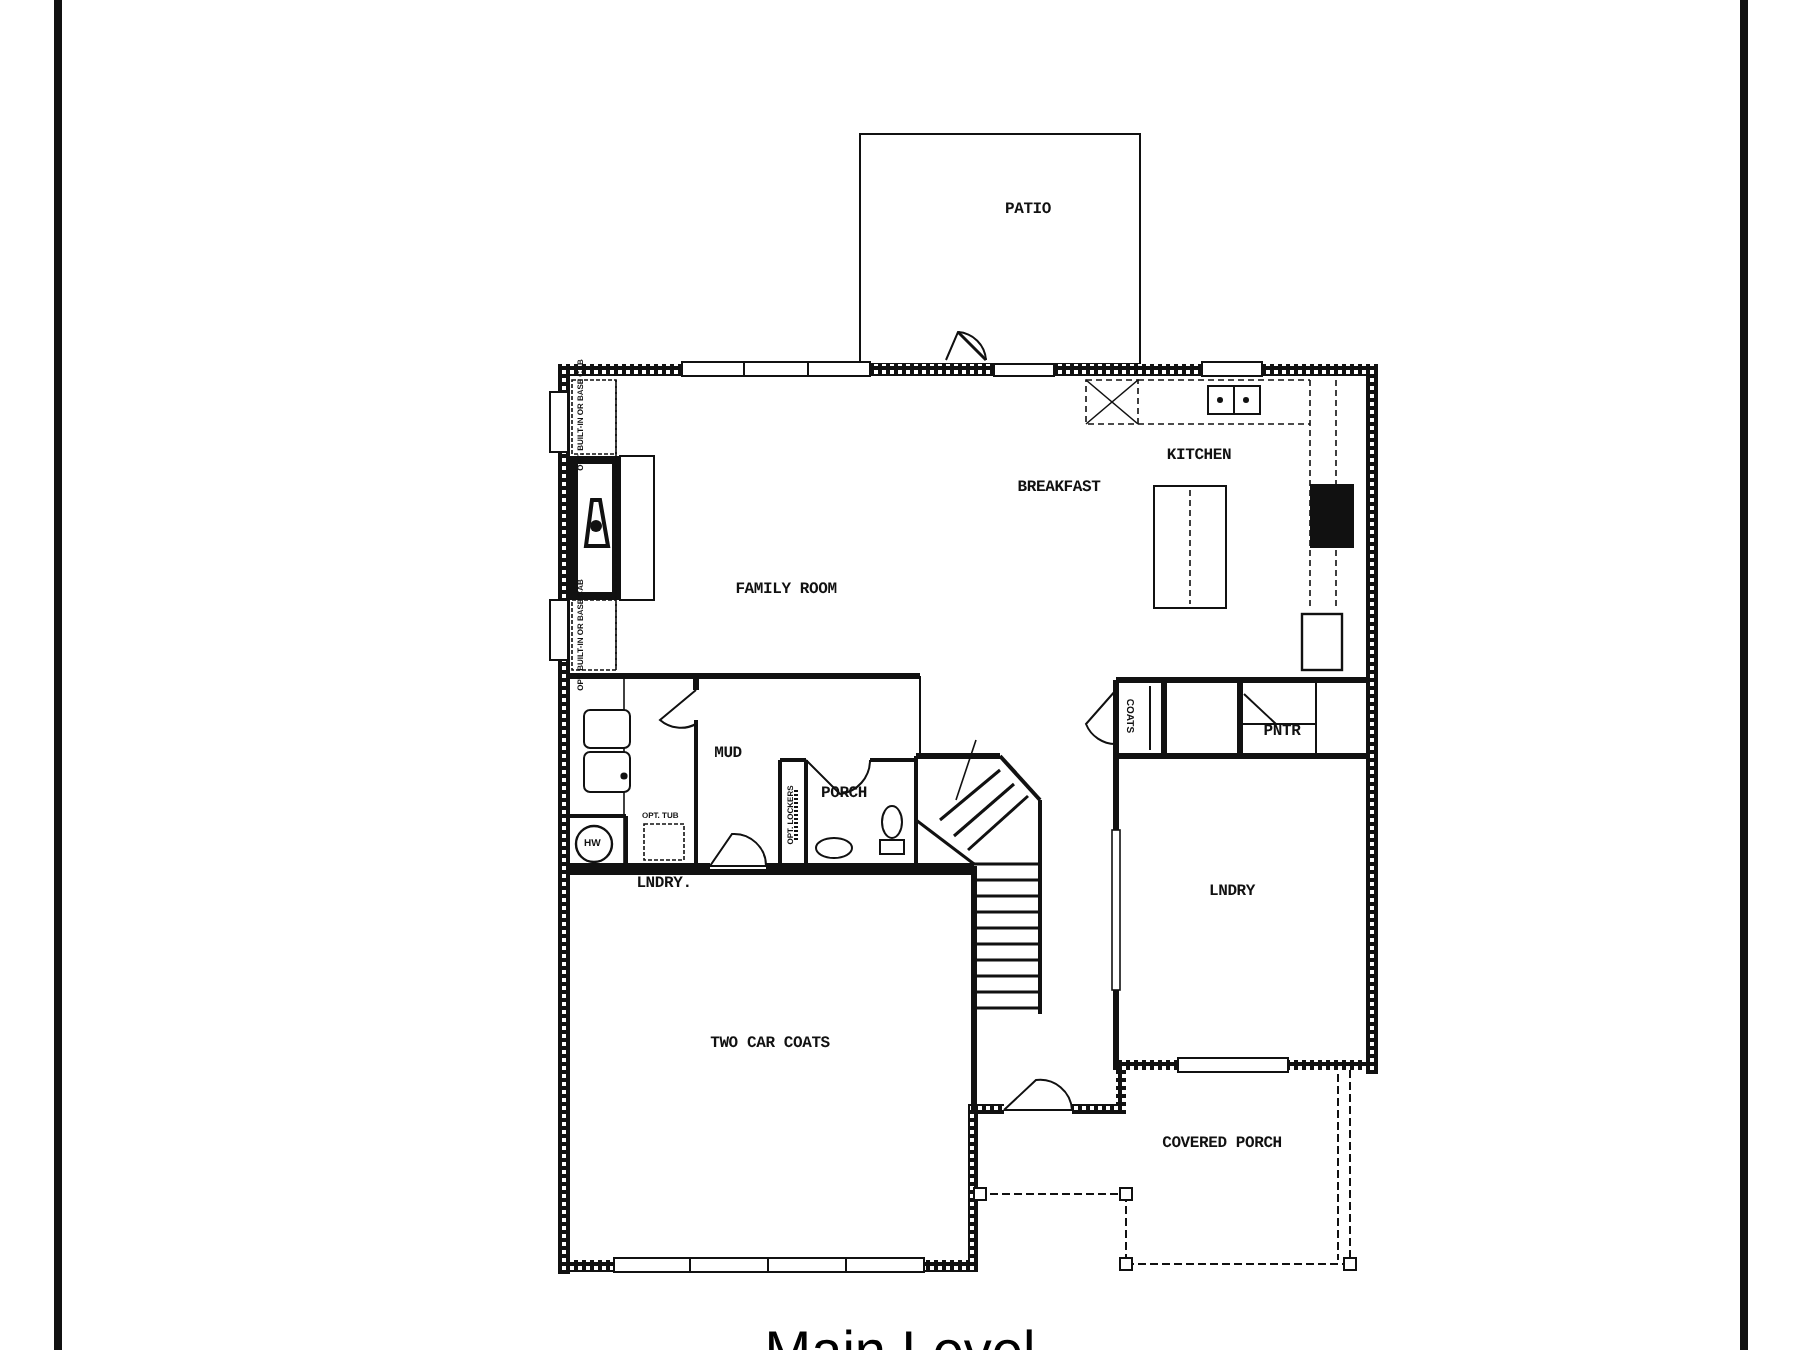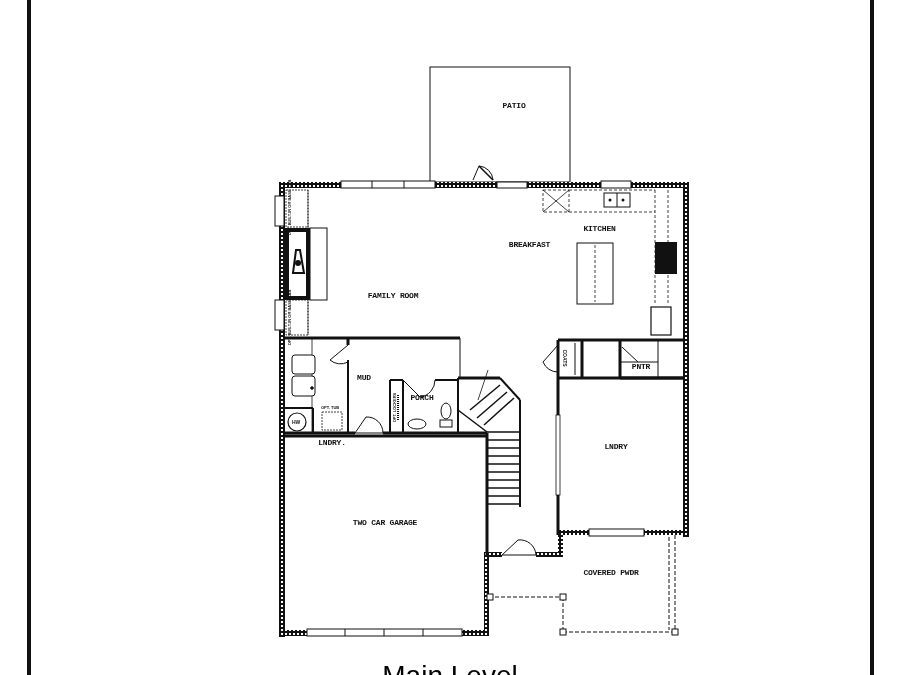--- a/index.html
+++ b/index.html
@@ -211,22 +211,22 @@
 
 <div class="room-label" style="left:514px;top:105px;">PATIO</div>
 <div class="room-label" style="left:393px;top:272px;margin-top:23px;">FAMILY ROOM</div>
 <div class="room-label" style="left:515px;top:244px;padding-left:29px;">BREAKFAST</div>
 <div class="room-label" style="left:587px;top:228px;padding-left:25px;">KITCHEN</div>
 <div class="room-label" style="left:332px;top:394px;margin-top:48px;">LNDRY.</div>
 <div class="room-label" style="left:364px;top:377px;text-align:right;">MUD</div>
 <div class="room-label" style="left:422px;top:397px;">PORCH</div>
 <div class="room-label" style="left:641px;top:366px;">PNTR</div>
 <div class="room-label" style="left:616px;top:446px;">LNDRY</div>
-<div class="room-label" style="left:385px;top:522px;">TWO CAR GARAGE</div>
-<div class="room-label" style="left:611px;top:572px;">COVERED PWDR</div>
+<div class="room-label" style="left:385px;top:522px;">TWO CAR COATS</div>
+<div class="room-label" style="left:611px;top:572px;">COVERED PORCH</div>
 
 <div class="small-label vert" style="left:556px;top:355px;transform:rotate(90deg);">COATS</div>
 <div class="small-label vert" style="left:262px;top:205px;transform:rotate(-90deg);font-size:4px;">OPT. BUILT-IN OR BASE CAB</div>
 <div class="small-label vert" style="left:262px;top:315px;transform:rotate(-90deg);font-size:4px;">OPT. BUILT-IN OR BASE CAB</div>
 <div class="small-label" style="left:292px;top:419px;">HW</div>
 <div class="small-label vert" style="left:380px;top:405px;transform:rotate(-90deg);font-size:4px;">OPT. LOCKERS</div>
 <div class="small-label" style="left:321px;top:405px;font-size:4px;">OPT. TUB</div>
 
 <div class="title">Main Level</div>
 

